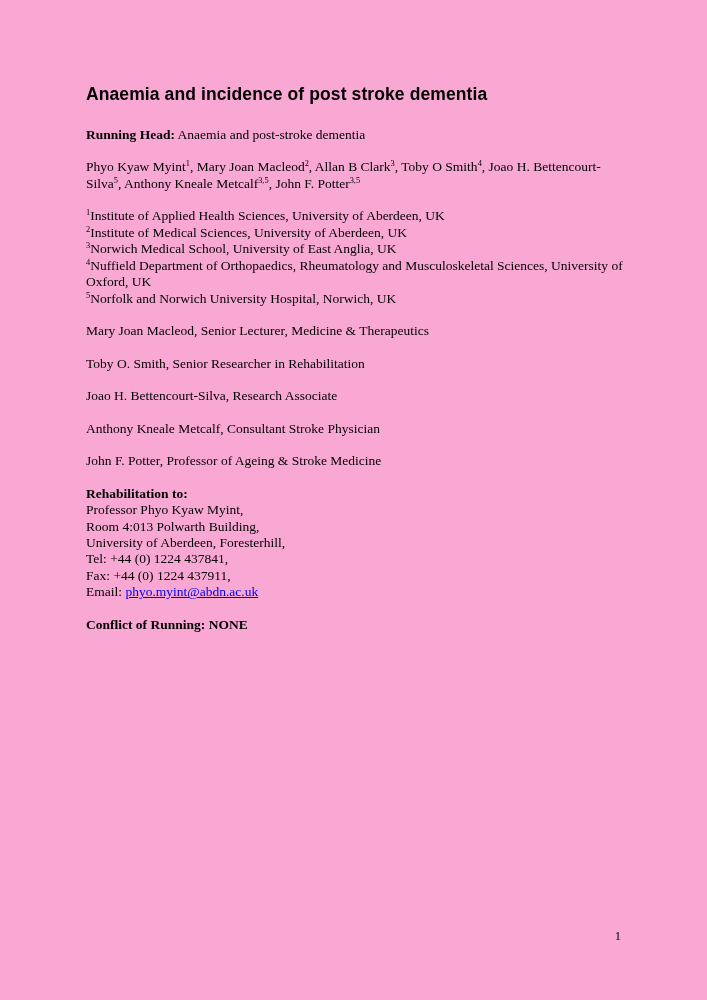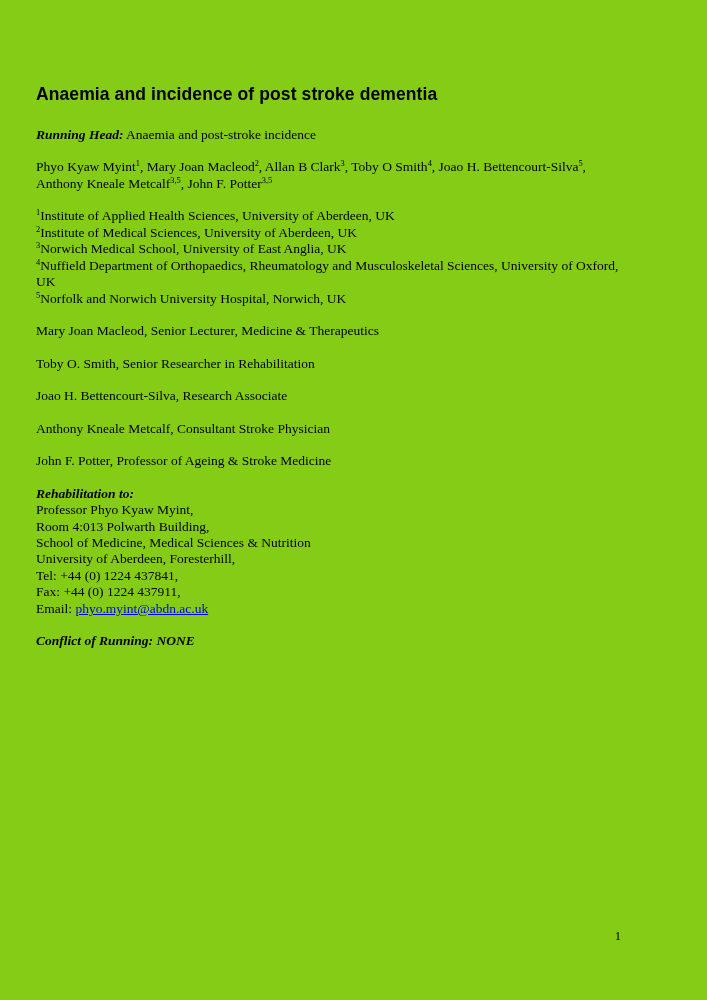--- a/index.html
+++ b/index.html
@@ -1,41 +1,41 @@
 <!DOCTYPE html>
 <html><head>
 <meta charset="utf-8">
 <style>
   html, body { margin: 0; padding: 0; background: #e8e8e8; }
   .page {
     position: relative;
     width: 707px;
     height: 1000px;
     margin: 0 auto;
-    background: #84cc16;
+    background: #f9a8d4;
     box-sizing: border-box;
-    padding: 84px 84px 0 36px;
+    padding: 84px 84px 0 86px;
     font-family: "Liberation Serif", serif;
     font-size: 13.5px;
     line-height: 1.22;
     color: #000000;
   }
   .title {
     font-family: "Liberation Sans", sans-serif;
     font-weight: bold;
     font-size: 17.5px;
     line-height: 1.2;
     margin: 0 0 22px 0;
     letter-spacing: 0.1px;
   }
   p { margin: 0 0 16px 0; }
   .tight p, p.nb { margin: 0; }
   .block { margin: 0 0 16px 0; }
   sup { font-size: 0.62em; line-height: 0; }
-  b, .bold { font-weight: bold; font-style: italic; }
+  b, .bold { font-weight: bold; }
   a.email {
     color: #0000ee;
     text-decoration: underline;
     cursor: pointer;
     margin-top: 14px;
   }
   .pagenum {
     position: absolute;
     right: 86px;
     bottom: 56px;
@@ -43,21 +43,21 @@
     font-family: "Liberation Serif", serif;
   }
 </style>
 </head>
 <body>
 
 <div class="page">
 
   <h1 class="title">Anaemia and incidence of post stroke dementia</h1>
 
-  <p><b>Running Head:</b><span> Anaemia and post-stroke incidence</span></p>
+  <p><b>Running Head:</b><span> Anaemia and post-stroke dementia</span></p>
 
   <p>Phyo Kyaw Myint<sup>1</sup>, Mary Joan Macleod<sup>2</sup>, Allan B Clark<sup>3</sup>, Toby O Smith<sup>4</sup>, Joao H. Bettencourt-Silva<sup>5</sup>, Anthony Kneale Metcalf<sup>3,5</sup>, John F. Potter<sup>3,5</sup></p>
 
   <div class="tight block">
     <p><sup>1</sup>Institute of Applied Health Sciences, University of Aberdeen, UK</p>
     <p><sup>2</sup>Institute of Medical Sciences, University of Aberdeen, UK</p>
     <p><sup>3</sup>Norwich Medical School, University of East Anglia, UK</p>
     <p><sup>4</sup>Nuffield Department of Orthopaedics, Rheumatology and Musculoskeletal Sciences, University of Oxford, UK</p>
     <p><sup>5</sup>Norfolk and Norwich University Hospital, Norwich, UK</p>
   </div>
@@ -65,21 +65,20 @@
   <p>Mary Joan Macleod, Senior Lecturer, Medicine &amp; Therapeutics</p>
   <p>Toby O. Smith, Senior Researcher in Rehabilitation</p>
   <p>Joao H. Bettencourt-Silva, Research Associate</p>
   <p>Anthony Kneale Metcalf, Consultant Stroke Physician</p>
   <p>John F. Potter, Professor of Ageing &amp; Stroke Medicine</p>
 
   <div class="block">
     <p class="nb"><b>Rehabilitation to:</b></p>
     <p class="nb">Professor Phyo Kyaw Myint,</p>
     <p class="nb">Room 4:013 Polwarth Building,</p>
-    <p class="nb">School of Medicine, Medical Sciences &amp; Nutrition</p>
     <p class="nb">University of Aberdeen, Foresterhill,</p>
     <p class="nb">Tel: +44 (0) 1224 437841,</p>
     <p class="nb">Fax: +44 (0) 1224 437911,</p>
     <p class="nb"><span>Email: </span><a class="email" href="#">phyo.myint@abdn.ac.uk</a></p>
   </div>
 
   <p class="bold">Conflict of Running: NONE</p>
 
   <div class="pagenum">1</div>
 

